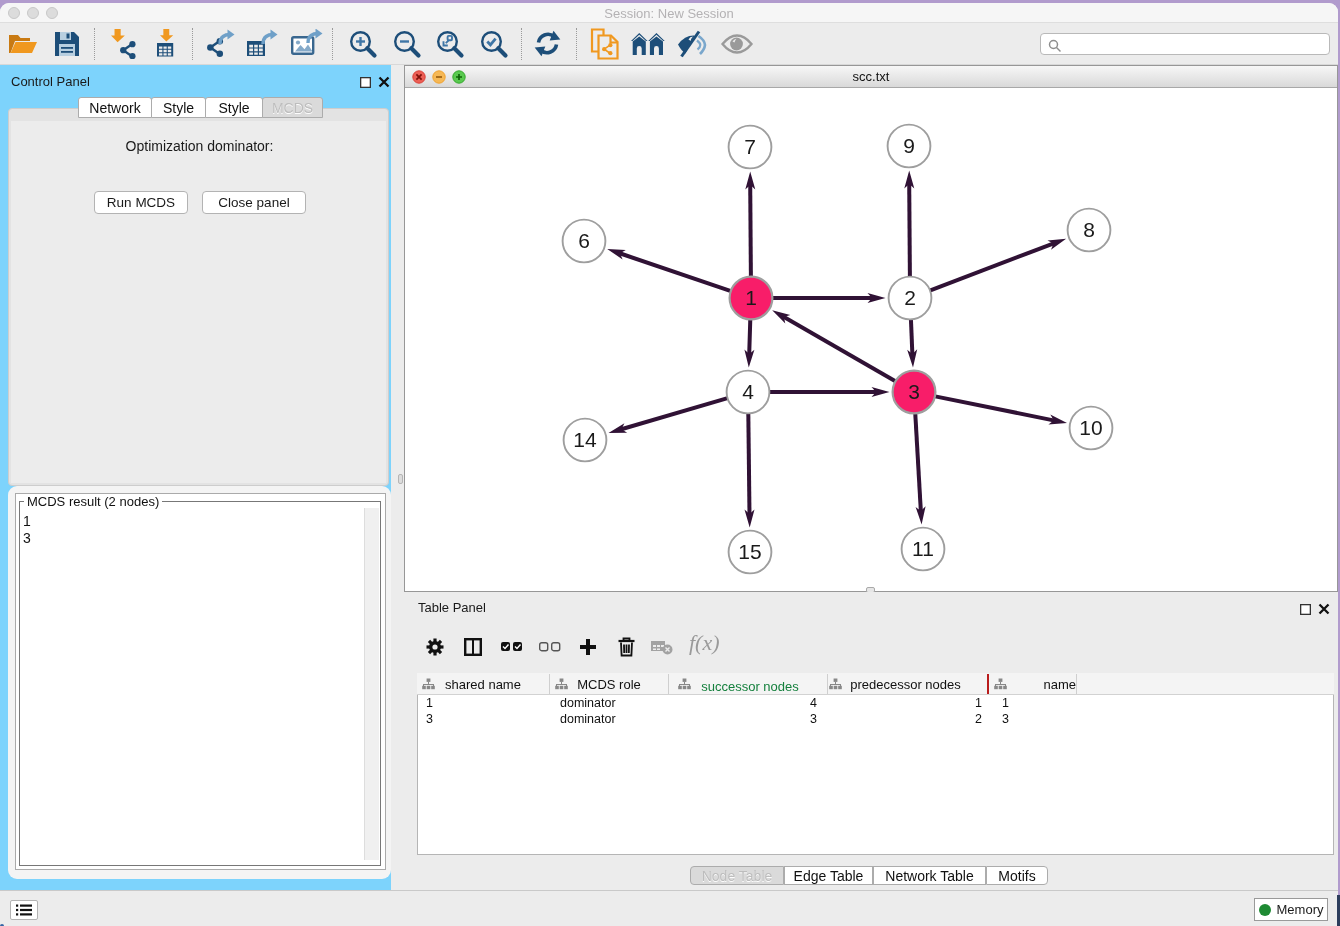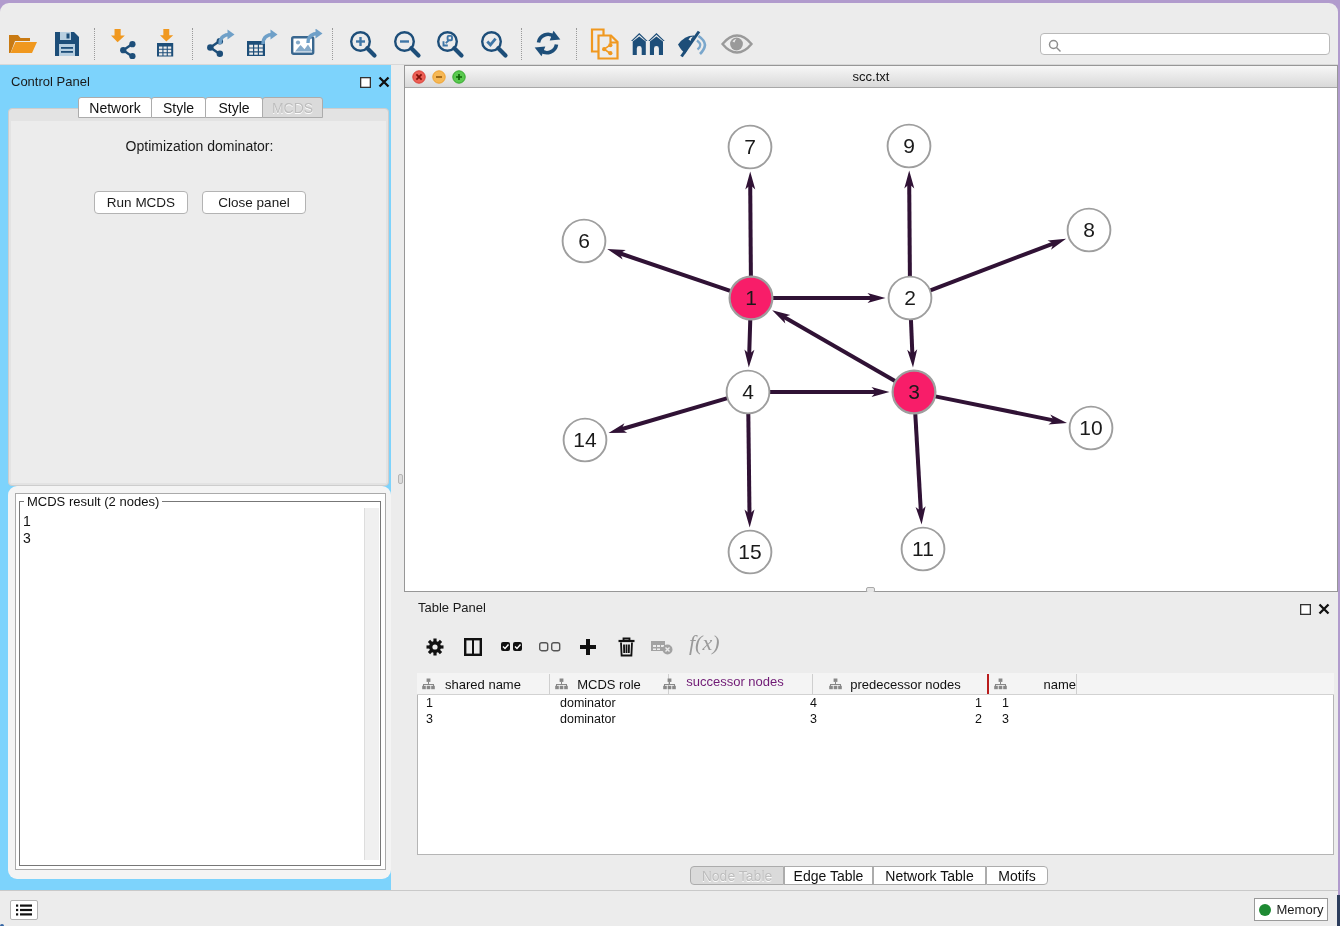--- a/index.html
+++ b/index.html
@@ -15,20 +15,26 @@
 #cpanel{position:absolute;left:0;top:62px;width:391px;height:825px;background:#7dd3fc}
 #netframe{position:absolute;left:404px;top:62px;width:934px;height:527px;border:1px solid #979797;background:#fff}
 #netbar{position:absolute;left:0;top:0;width:100%;height:22px;background:linear-gradient(#f7f7f7,#d9d9d9);border-bottom:1px solid #a8a8a8}
 #tpanel{position:absolute;left:404px;top:589px;width:934px;height:298px;background:#ececec}
 #statusbar{position:absolute;left:0;top:887px;width:100%;height:36px;background:#ececec;border-top:1px solid #c9c9c9}
 .btn{background:#fff;border:1px solid #b3b3b3;border-radius:4px;font-size:13px;color:#1a1a1a;display:flex;align-items:center;justify-content:center}
 .tab{position:absolute;background:#fff;border:1px solid #acacac;font-size:14px;color:#111;display:flex;align-items:center;justify-content:center}
 .dtab{background:#dadada;color:#bdbdbd;text-shadow:0 1px 0 #fdfdfd}
 </style></head><body>
 <div id="win">
+ <div id="titlebar">
+  <div class="tl" style="left:8px"></div>
+      <div class="tl" style="left:27px"></div>
+      <div class="tl" style="left:46px"></div>
+  <div id="wtitle">Session: New Session</div>
+ </div>
  <div id="toolbar">
   <div class="tbi" style="left:8px;width:30px">
         <svg width="30" height="26" viewBox="0 0 30 26">
           <path d="M1 4h9l2.5 3H22v3H7L2.5 22H1z" fill="#c97a12"></path>
           <path d="M7.5 11H29l-5 11H2.6z" fill="#f0981f"></path>
         </svg>
       </div>
       <div class="tbi" style="left:53px;width:28px">
         <svg width="26" height="26" viewBox="0 0 26 26">
           <path d="M1 1h19l5 5v19H1z" fill="#1d4e79"></path>
@@ -414,21 +420,21 @@
               <rect x="4.6" y="0.5" width="3.8" height="3.4"></rect>
               <rect x="0.2" y="7.8" width="3.6" height="3.4"></rect>
               <rect x="4.7" y="7.8" width="3.6" height="3.4"></rect>
               <rect x="9.2" y="7.8" width="3.6" height="3.4"></rect>
               <path d="M6 3.9h1v2.2H12v2H11v-1.2H2v1.2H1v-2h5z"></path>
             </g>
           </svg>
         </span>
         <span>MCDS role</span>
       </div>
-      <div style="position:absolute;left:254px;top:82px;width:155px;height:20px;border-right:1px solid #cfcfcf;display:flex;align-items:flex-start;justify-content:center;font-size:13px;color:#701a75">
+      <div style="position:absolute;left:269px;top:82px;width:155px;height:20px;border-right:1px solid #cfcfcf;display:flex;align-items:flex-end;justify-content:center;font-size:13px;color:#15803d">
         <span style="position:absolute;left:5px;top:4px;display:flex">
           <svg width="13" height="12" viewBox="0 0 13 12">
             <g fill="#888">
               <rect x="4.6" y="0.5" width="3.8" height="3.4"></rect>
               <rect x="0.2" y="7.8" width="3.6" height="3.4"></rect>
               <rect x="4.7" y="7.8" width="3.6" height="3.4"></rect>
               <rect x="9.2" y="7.8" width="3.6" height="3.4"></rect>
               <path d="M6 3.9h1v2.2H12v2H11v-1.2H2v1.2H1v-2h5z"></path>
             </g>
           </svg>

